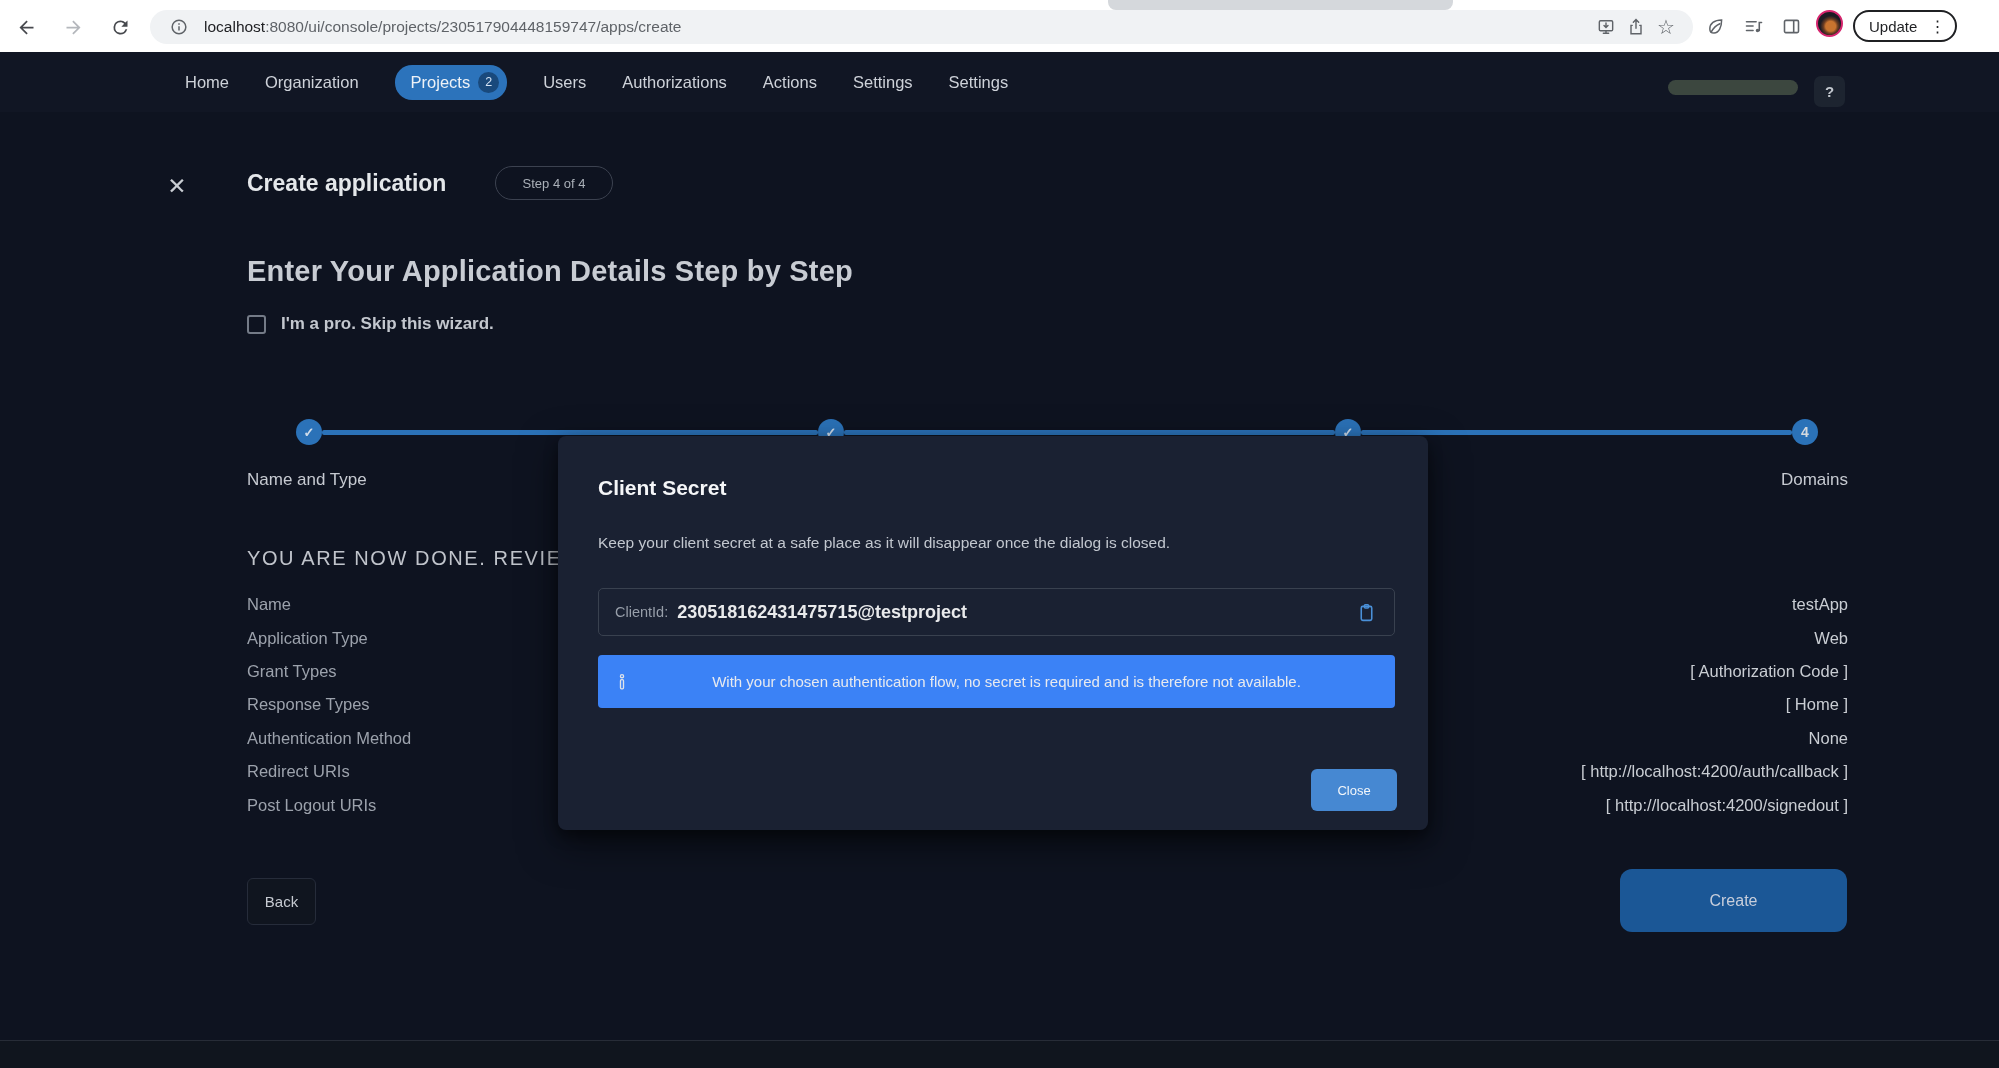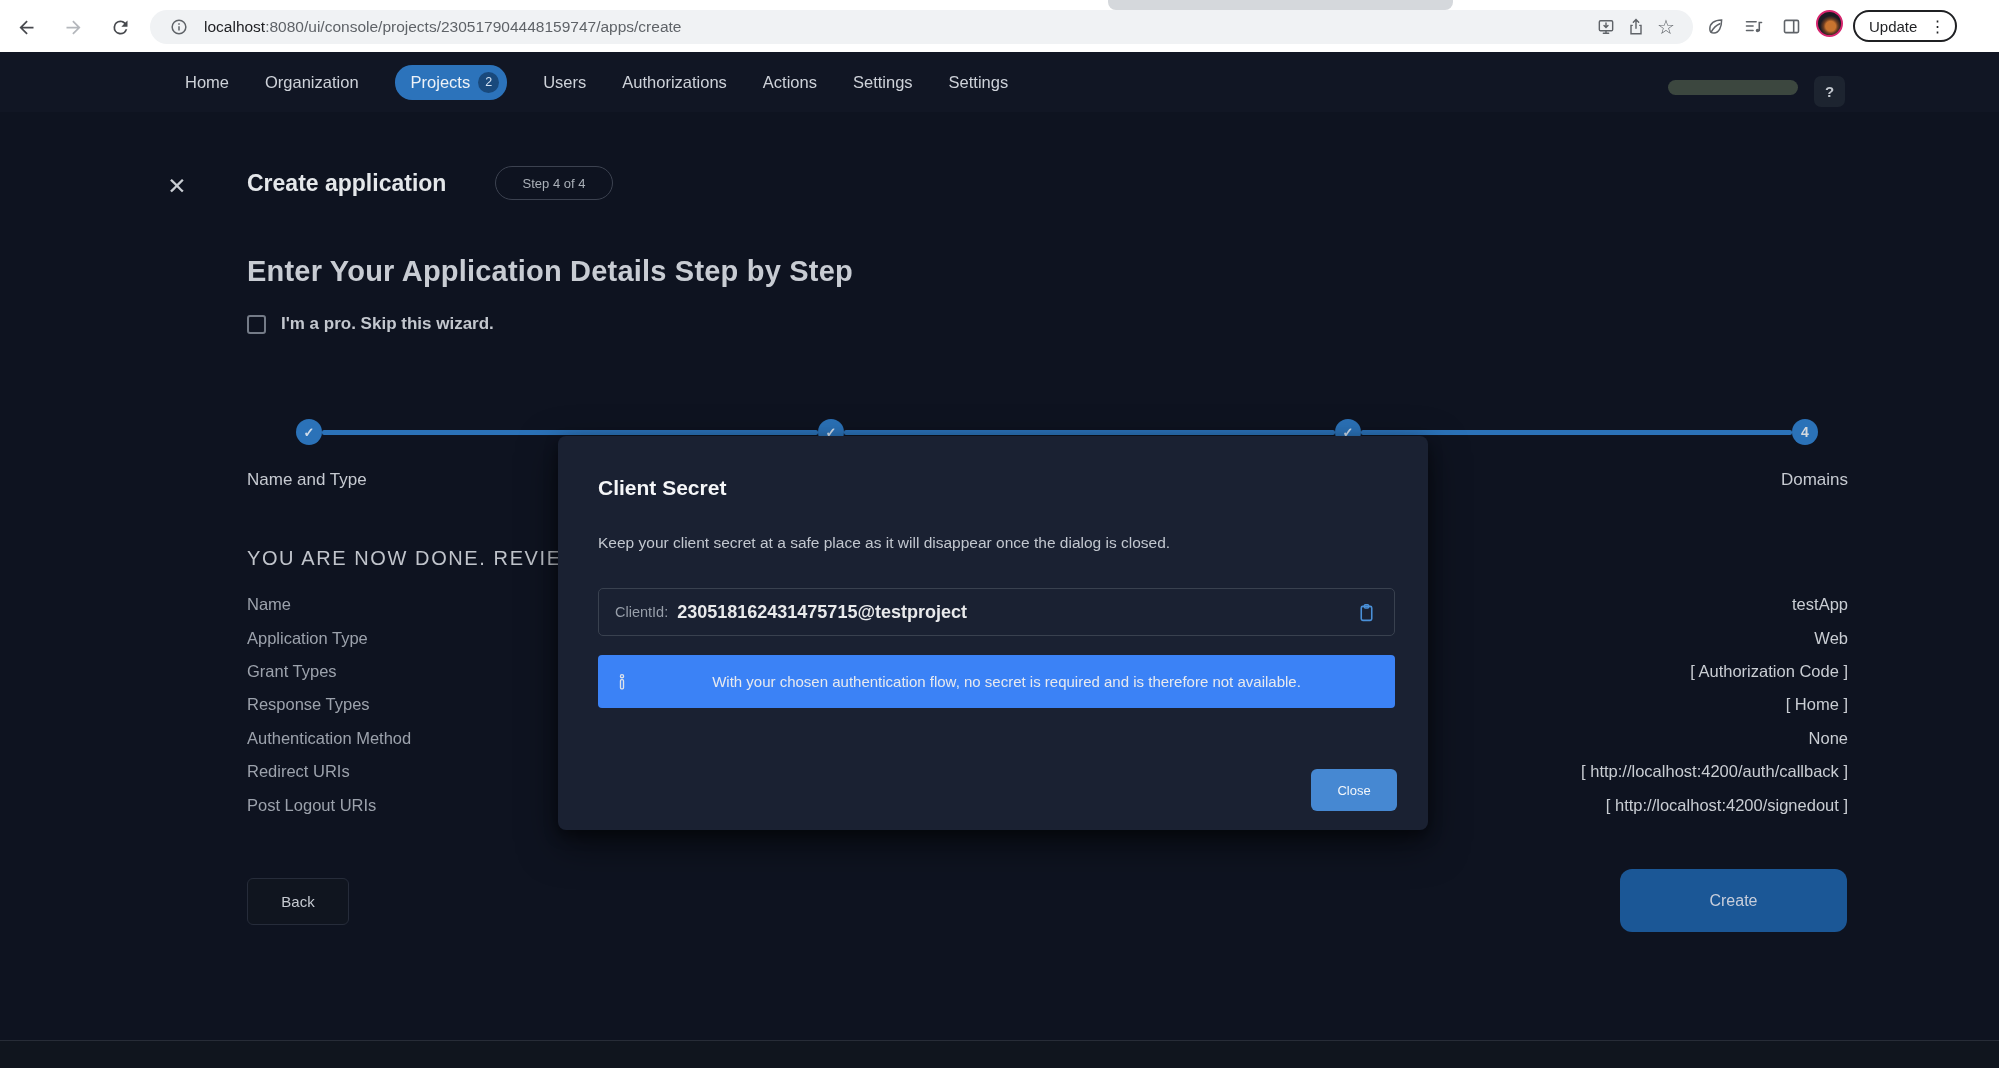--- a/index.html
+++ b/index.html
@@ -62,21 +62,21 @@
   .step-circle .num { font-size:14px; font-weight:600; color:#d5d9de; }
   .step-label { position:absolute; top:470px; font-size:17px; font-weight:500; color:#c6cad1; }
 
   
   .review-heading { position:absolute; left:247px; top:547px; font-size:20px; font-weight:500; letter-spacing:1.6px; color:#c0c4cb; white-space:nowrap; }
   .review-list { position:absolute; left:247px; top:588px; width:1601px; }
   .review-row { height:33.4px; display:flex; align-items:center; justify-content:space-between; }
   .review-label { font-size:16.5px; color:#9ca2ac; }
   .review-value { font-size:16.5px; color:#c9cdd3; }
 
-  .back-btn { position:absolute; left:247px; top:878px; width:102px; height:47px; background:#10151f; border:1px solid #262c3a;
+  .back-btn { position:absolute; left:247px; top:878px; width:69px; height:47px; background:#10151f; border:1px solid #262c3a;
               border-radius:6px; color:#c6cad1; font-size:15px; display:flex; align-items:center; justify-content:center; cursor:pointer; }
   .create-btn { position:absolute; left:1620px; top:869px; width:227px; height:63px; background:#1b5796; border:none;
                 border-radius:12px; color:#c8cedb; font-size:16px; display:flex; align-items:center; justify-content:center; cursor:pointer; }
 
   
   .dialog { position:absolute; left:558px; top:436px; width:870px; height:394px; background:#1a2132; border-radius:8px;
             box-shadow:0 14px 38px rgba(0,0,0,.5), 0 6px 14px rgba(0,0,0,.4); z-index:10; }
   .dlg-title { position:absolute; left:40px; top:40px; font-size:21px; font-weight:bold; color:#f5f6f8; }
   .dlg-desc { position:absolute; left:40px; top:98px; font-size:15.5px; color:#c2c7cf; }
   .clientid-field { position:absolute; left:40px; top:152px; width:797px; height:48px; border:1px solid #39414f; border-radius:5px;

